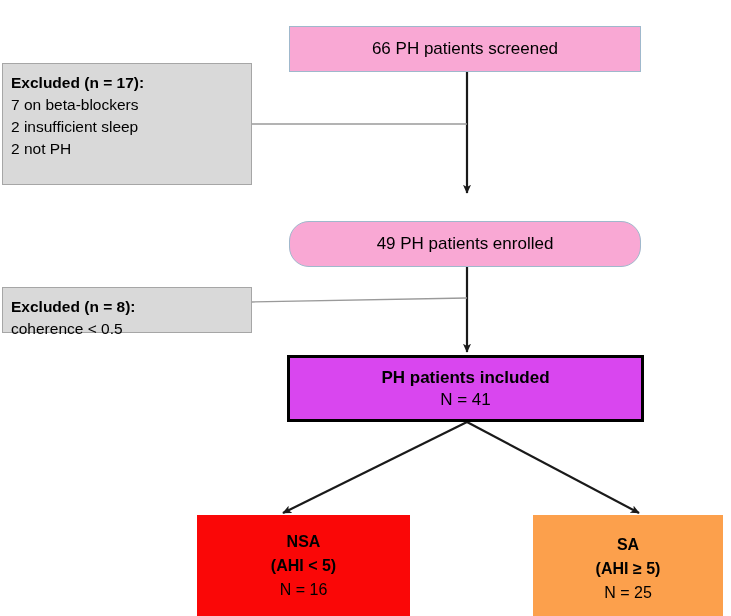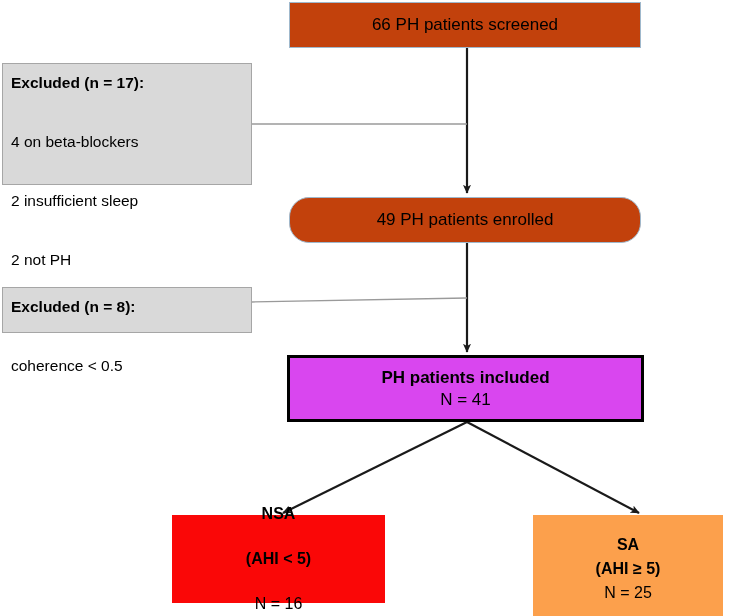--- a/index.html
+++ b/index.html
@@ -23,43 +23,43 @@
     align-items: center;
     justify-content: center;
     text-align: center;
     color: #000000;
     line-height: 1.28;
   }
   .node .line { display: block; white-space: pre; }
 
   
   .box-blue-light {
-    background: #c2410c;
+    background: #f9a8d4;
     border: 1px solid #9fb8cc;
     font-size: 17px;
+    margin-top: 24px;
   }
 
   
   .box-blue-mid {
     background: #d946ef;
     border: 3px solid #000000;
     font-size: 17px;
   }
 
   
   .box-gray {
     background: #d9d9d9;
     border: 1px solid #a6a6a6;
     align-items: flex-start;
     justify-content: flex-start;
     text-align: left;
     font-size: 15.5px;
     padding: 8px 0 0 8px;
     line-height: 1.42;
-    gap: 37px;
   }
 
   
   .box-red {
     background: #fa0707;
     border: 1px solid #fa0707;
     font-size: 16px;
     line-height: 1.5;
   }
   .box-orange {
@@ -104,40 +104,40 @@
 
     <line x1="467" y1="422" x2="639" y2="513" stroke="#1a1a1a" stroke-width="2.2" marker-end="url(#arrowhead)"></line>
   </svg>
 
   <div class="node box-blue-light" style="left:289px; top:2px; width:352px; height:46px;">
     <span class="line">66 PH patients screened</span>
   </div>
 
   <div class="node box-gray" style="left:2px; top:63px; width:250px; height:122px;">
     <span class="line bold">Excluded (n = 17):</span>
-    <span class="line">4 on beta-blockers</span>
+    <span class="line">7 on beta-blockers</span>
     <span class="line">2 insufficient sleep</span>
     <span class="line">2 not PH</span>
   </div>
 
   <div class="node box-blue-light" style="left:289px; top:197px; width:352px; height:46px;border-radius:20px;">
     <span class="line">49 PH patients enrolled</span>
   </div>
 
   <div class="node box-gray" style="left:2px; top:287px; width:250px; height:46px;">
     <span class="line bold">Excluded (n = 8):</span>
     <span class="line">coherence &lt; 0.5</span>
   </div>
 
   <div class="node box-blue-mid" style="left:287px; top:355px; width:357px; height:67px;">
     <span class="line bold">PH patients included</span>
     <span class="line">N = 41</span>
   </div>
 
-  <div class="node box-red" style="left:172px; top:515px; width:213px; height:88px;gap:21px;">
+  <div class="node box-red" style="left:197px; top:515px; width:213px; height:101px;">
     <span class="line bold">NSA</span>
     <span class="line bold">(AHI &lt; 5)</span>
     <span class="line">N = 16</span>
   </div>
 
   <div class="node box-orange" style="left:533px; top:515px; width:190px; height:107px;">
     <span class="line bold">SA</span>
     <span class="line bold">(AHI ≥ 5)</span>
     <span class="line">N = 25</span>
   </div>

